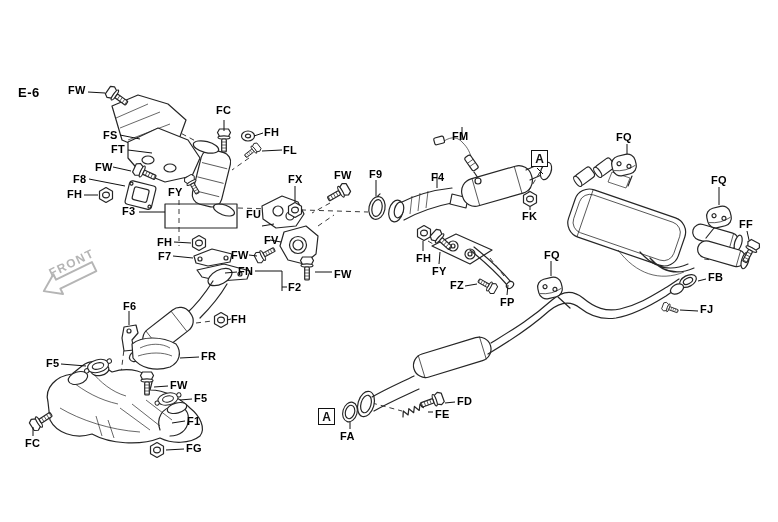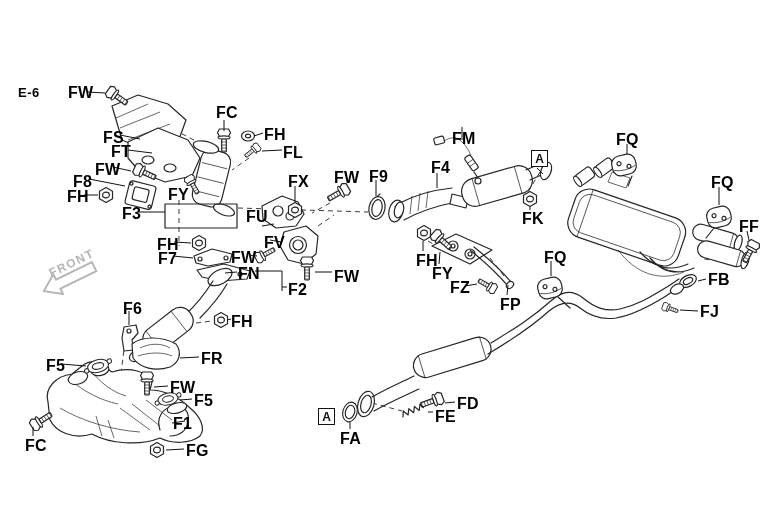--- a/index.html
+++ b/index.html
@@ -1,19 +1,19 @@
 <!DOCTYPE html>
 <html><head>
 <meta charset="utf-8">
 <style>
   html,body{margin:0;padding:0;background:#ffffff;}
   .stage{position:relative;width:778px;height:522px;background:#ffffff;overflow:hidden;
          font-family:"Liberation Sans",sans-serif;}
   .stage svg{position:absolute;left:0;top:0;}
-  .lbl{position:absolute;font-weight:bold;font-size:16px;line-height:1;color:#000;
+  .lbl{position:absolute;font-weight:bold;font-size:11px;line-height:1;color:#000;
        letter-spacing:.3px;white-space:nowrap;}
   .abox{position:absolute;width:15px;height:15px;border:1.7px solid #111;color:#111;
         display:flex;align-items:center;justify-content:center;
         font-weight:bold;font-size:12px;background:#fff;}
   .code{position:absolute;font-weight:bold;font-size:13px;color:#000;letter-spacing:.5px;}
   .art .s{fill:#fff;stroke:#262626;stroke-width:1.2;stroke-linejoin:round;}
   .art .ln{fill:none;stroke:#262626;stroke-width:1.2;stroke-linejoin:round;stroke-linecap:round;}
   .art .thin{fill:none;stroke:#262626;stroke-width:.7;}
   .leaders path{fill:none;stroke:#111;stroke-width:1;}
   .dashes path{fill:none;stroke:#3a3a3a;stroke-width:1;stroke-dasharray:5 4;}
@@ -350,42 +350,42 @@
 <div class="lbl" style="left:111px;top:144px">FT</div>
 <div class="lbl" style="left:95px;top:162px">FW</div>
 <div class="lbl" style="left:73px;top:174px">F8</div>
 <div class="lbl" style="left:67px;top:189px">FH</div>
 <div class="lbl" style="left:122px;top:206px">F3</div>
 <div class="lbl" style="left:168px;top:187px">FY</div>
 <div class="lbl" style="left:288px;top:174px">FX</div>
 <div class="lbl" style="left:334px;top:170px">FW</div>
 <div class="lbl" style="left:369px;top:169px">F9</div>
 <div class="lbl" style="left:452px;top:131px">FM</div>
-<div class="lbl" style="left:431px;top:160px">F4</div>
+<div class="lbl" style="left:431px;top:172px">F4</div>
 <div class="lbl" style="left:522px;top:211px">FK</div>
 <div class="lbl" style="left:616px;top:132px">FQ</div>
 <div class="lbl" style="left:711px;top:175px">FQ</div>
 <div class="lbl" style="left:739px;top:219px">FF</div>
 <div class="lbl" style="left:708px;top:272px">FB</div>
 <div class="lbl" style="left:700px;top:304px">FJ</div>
 <div class="lbl" style="left:246px;top:209px">FU</div>
 <div class="lbl" style="left:264px;top:235px">FV</div>
 <div class="lbl" style="left:157px;top:237px">FH</div>
 <div class="lbl" style="left:158px;top:251px">F7</div>
 <div class="lbl" style="left:231px;top:250px">FW</div>
 <div class="lbl" style="left:238px;top:266px">FN</div>
 <div class="lbl" style="left:334px;top:269px">FW</div>
 <div class="lbl" style="left:288px;top:282px">F2</div>
 <div class="lbl" style="left:231px;top:314px">FH</div>
 <div class="lbl" style="left:201px;top:351px">FR</div>
 <div class="lbl" style="left:123px;top:301px">F6</div>
 <div class="lbl" style="left:46px;top:358px">F5</div>
 <div class="lbl" style="left:170px;top:380px">FW</div>
 <div class="lbl" style="left:194px;top:393px">F5</div>
-<div class="lbl" style="left:173px;top:416px">F1</div>
+<div class="lbl" style="left:187px;top:416px">F1</div>
 <div class="lbl" style="left:25px;top:438px">FC</div>
 <div class="lbl" style="left:186px;top:443px">FG</div>
 <div class="lbl" style="left:416px;top:253px">FH</div>
 <div class="lbl" style="left:432px;top:266px">FY</div>
 <div class="lbl" style="left:450px;top:280px">FZ</div>
 <div class="lbl" style="left:500px;top:297px">FP</div>
 <div class="lbl" style="left:544px;top:250px">FQ</div>
 <div class="lbl" style="left:457px;top:396px">FD</div>
 <div class="lbl" style="left:435px;top:409px">FE</div>
 <div class="lbl" style="left:340px;top:431px">FA</div>

